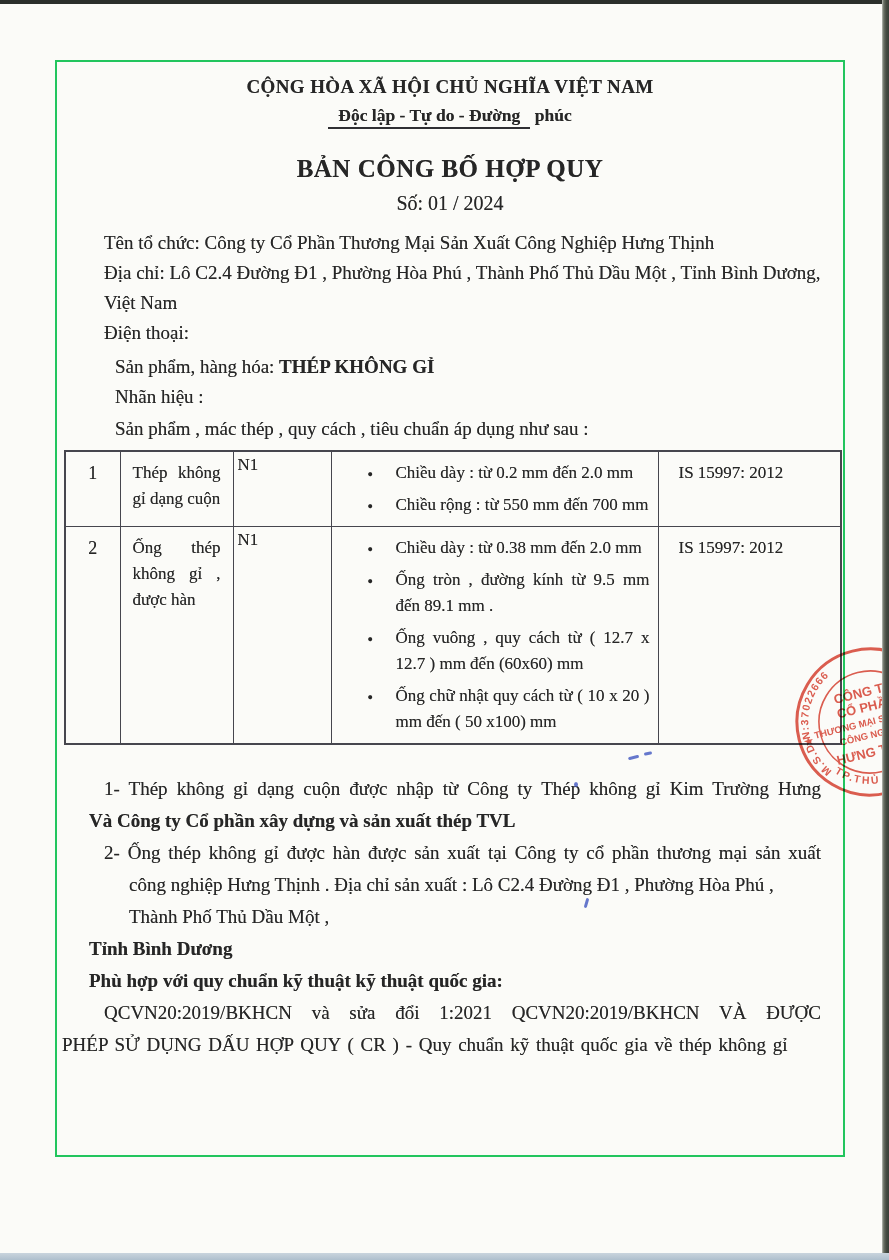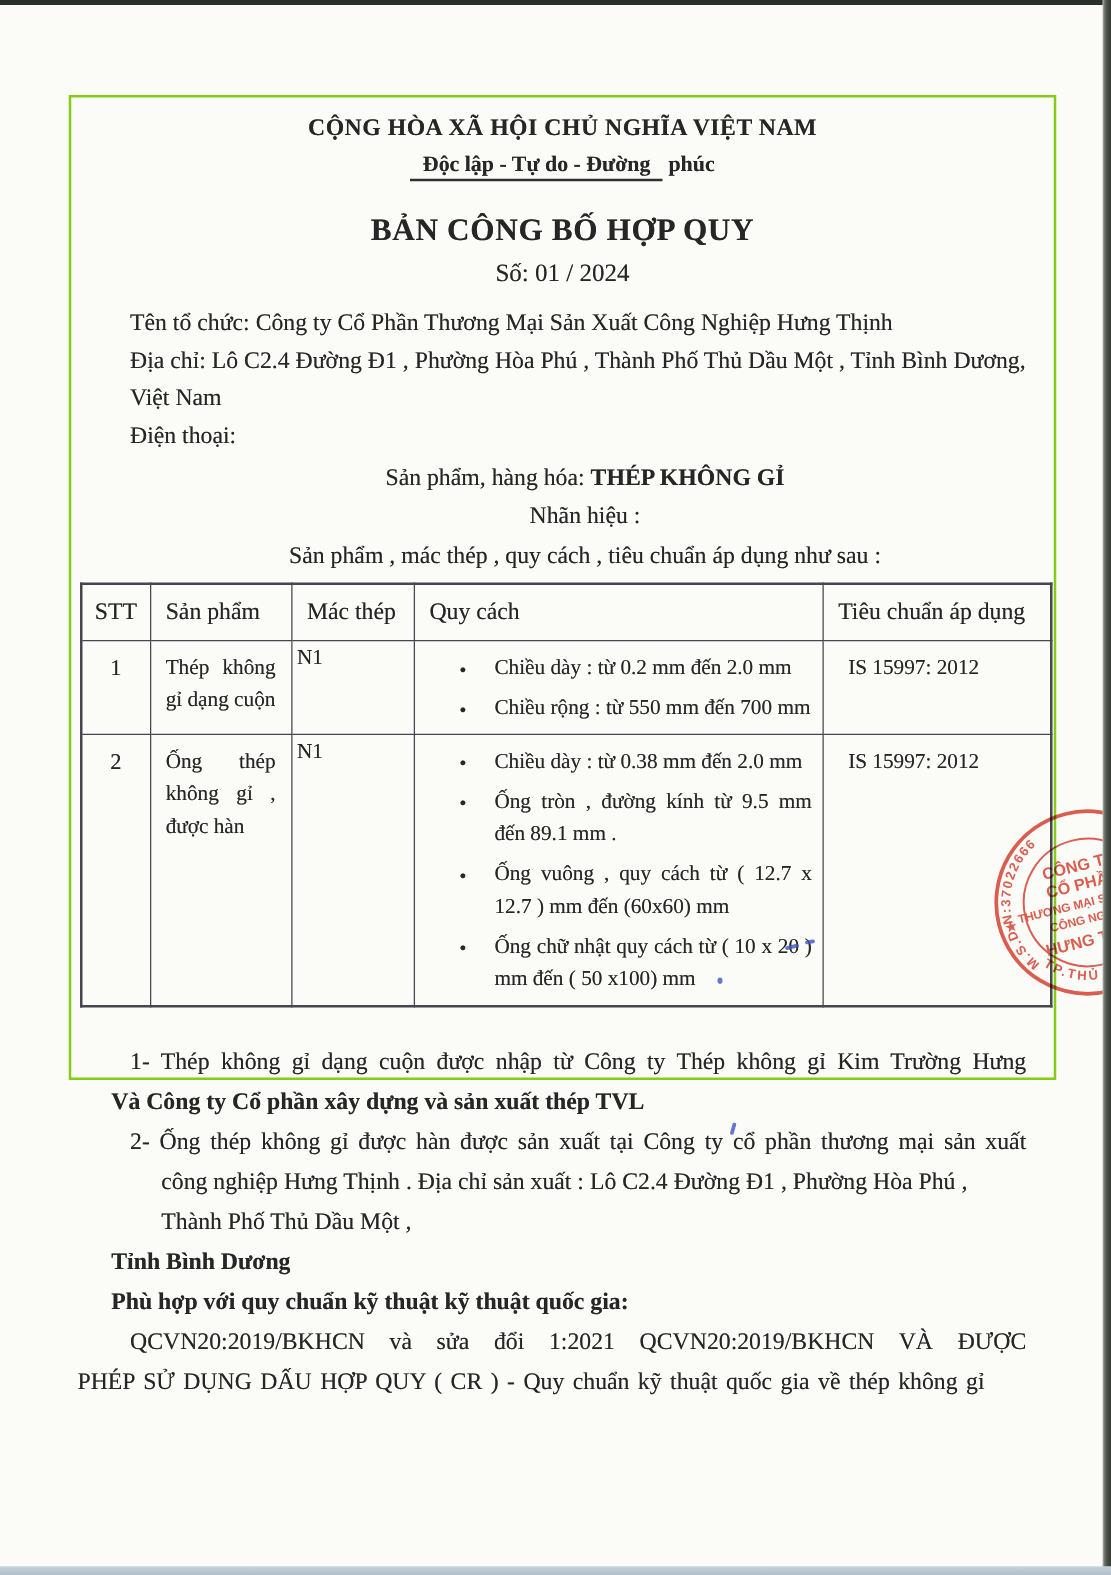--- a/index.html
+++ b/index.html
@@ -12,38 +12,38 @@
   }
   .page{position:absolute;inset:0;}
   
   .band-top{position:absolute;left:0;top:0;width:889px;height:4px;background:#2b2f2b;z-index:9;}
   .band-right{position:absolute;top:0;left:882px;width:7px;height:1260px;z-index:9;
     background:linear-gradient(to right,#b9bdb6 0%,#6a7065 25%,#454b42 60%,#383e36 100%);}
   .band-bottom{position:absolute;left:0;top:1253px;width:889px;height:7px;z-index:9;
     background:linear-gradient(to bottom,#c9d4dd,#aebfcd);}
   
   .frame{
-    position:absolute;left:55px;top:76px;width:790px;height:788px;
-    border:2px solid #84cc16;box-sizing:border-box;background:transparent;
+    position:absolute;left:55px;top:60px;width:790px;height:1097px;
+    border:2px solid #22c55e;box-sizing:border-box;background:transparent;
   }
   .content{
     position:absolute;left:0;top:0;right:0;
     padding:12px 22px 0 47px;
     font-size:19px;line-height:30px;
     text-shadow:0 0 .5px rgba(40,40,40,.55);
   }
   .center-block{margin-left:-47px;margin-right:-22px;text-align:center;}
   .national{font-weight:bold;font-size:19px;line-height:26px;letter-spacing:.4px;}
   .motto{font-weight:bold;font-size:17.5px;line-height:26px;margin-top:2px;}
   .motto .uline{border-bottom:2px solid #2f2f33;padding:0 10px 2px 10px;}
   .doc-title{font-weight:bold;font-size:25px;line-height:34px;margin-top:24px;letter-spacing:.5px;}
   .doc-number{font-size:20px;line-height:26px;margin-top:4px;}
   p{margin:0;}
   .p-org{margin-top:12px;}
-  .p-ind{padding-left:11px;text-align:center;}
+  .p-ind{padding-left:11px;}
   .p-intro{margin-top:2px;}
   .bold{font-weight:bold;}
   
   table.spec-table{
     border-collapse:collapse;table-layout:fixed;
     width:776px;margin-left:-40px;margin-top:6px;
     font-size:17px;
   }
   table.spec-table,.spec-table th,.spec-table td{border:1.5px solid #46464e;}
   table.spec-table{border-width:2px;}
@@ -112,27 +112,20 @@
 
       <table class="spec-table">
         <colgroup>
           <col class="col-stt">
             <col class="col-sp">
             <col class="col-mt">
             <col class="col-qc">
             <col class="col-tc">
         </colgroup>
         <tbody>
-            <tr>
-          <th class="c-stt">STT</th>
-          <th>Sản phẩm</th>
-          <th>Mác thép</th>
-          <th>Quy cách</th>
-          <th>Tiêu chuẩn áp dụng</th>
-        </tr>
         <tr>
           <td class="cell-stt">1</td>
           <td class="cell-sp">Thép không gỉ dạng cuộn</td>
           <td class="cell-mt">N1</td>
           <td class="cell-qc">
             <ul>
               <li>Chiều dày : từ 0.2 mm đến 2.0 mm</li>
               <li>Chiều rộng : từ 550 mm đến 700 mm</li>
             </ul>
           </td>

